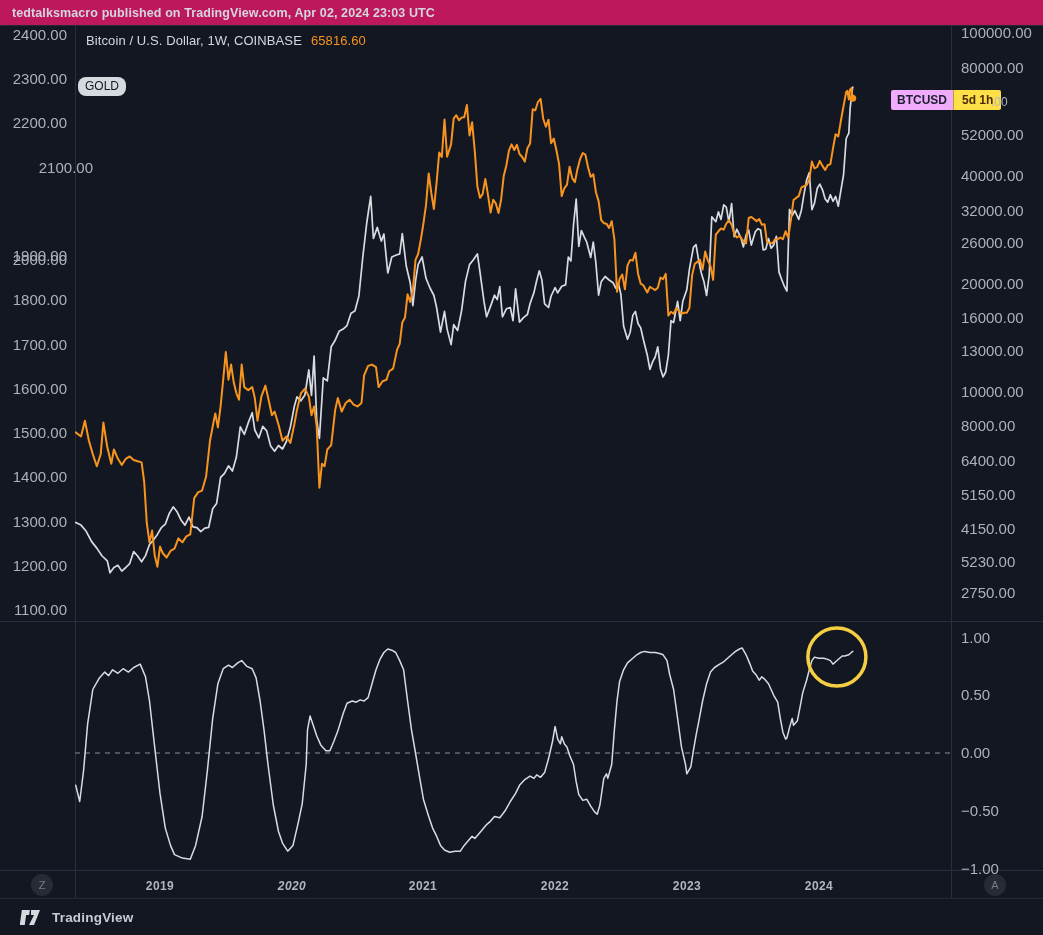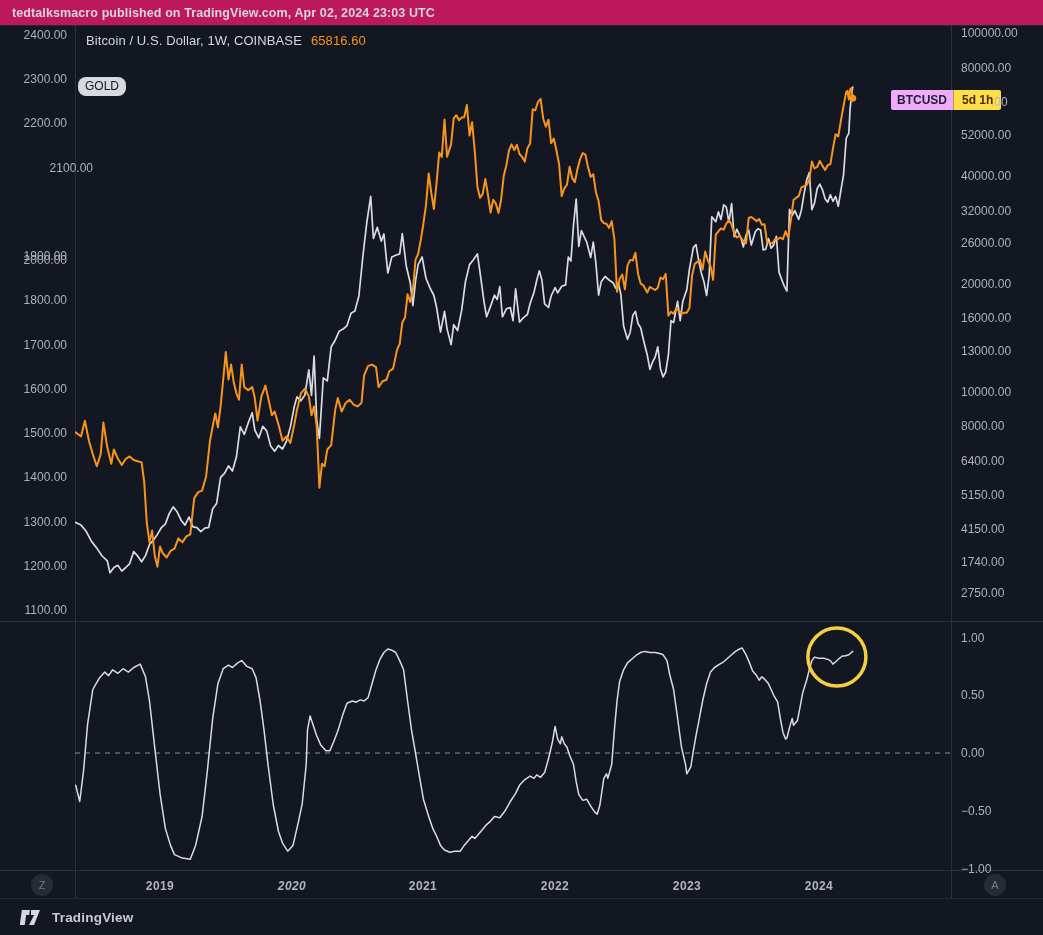--- a/index.html
+++ b/index.html
@@ -26,21 +26,21 @@
     background:#d6d9e0;color:#131722;font-size:12px;font-weight:500;
     padding:2px 7px;border-radius:8px;line-height:15px;
   }
   .chip-btc{
     position:absolute;left:891px;top:90px;height:20px;display:flex;align-items:stretch;
     border-radius:2px;overflow:hidden;font-size:12px;font-weight:600;line-height:20px;
   }
   .chip-btc .sym{background:#f0abfc;color:#1c2030;padding:0 6px;}
   .chip-btc .cd{background:#fde047;color:#4a2a08;padding:0 8px;border-left:1px solid rgba(0,0,0,.28);}
   .axis-remnant{position:absolute;left:991px;top:95px;font-size:12px;color:#b2b5be;}
-  .tick{position:absolute;font-size:12px;color:#aeb1ba;line-height:14px;white-space:nowrap;}
+  .tick{position:absolute;font-size:15px;color:#aeb1ba;line-height:14px;white-space:nowrap;}
   .tick.left{left:0;width:67px;text-align:right;}
   .tick.right{left:961px;}
   .year{position:absolute;top:879px;transform:translateX(-50%);
     font-size:12px;font-weight:600;letter-spacing:.4px;color:#b2b5be;}
   .corner-badge{
     position:absolute;width:22px;height:22px;border-radius:50%;
     background:#272b36;color:#767b86;font-size:11px;
     display:flex;align-items:center;justify-content:center;top:874px;
   }
   .corner-badge.left{left:31px;}
@@ -128,21 +128,21 @@
       <span class="tick right" style="top: 204px;">32000.00</span>
       <span class="tick right" style="top: 236px;">26000.00</span>
       <span class="tick right" style="top: 277px;">20000.00</span>
       <span class="tick right" style="top: 311px;">16000.00</span>
       <span class="tick right" style="top: 344px;">13000.00</span>
       <span class="tick right" style="top: 385px;">10000.00</span>
       <span class="tick right" style="top: 419px;">8000.00</span>
       <span class="tick right" style="top: 454px;">6400.00</span>
       <span class="tick right" style="top: 488px;">5150.00</span>
       <span class="tick right" style="top: 522px;">4150.00</span>
-      <span class="tick right" style="top: 555px;">1740.00</span>
+      <span class="tick right" style="top: 555px;">5230.00</span>
       <span class="tick right" style="top: 586px;">2750.00</span>
     </div>
   <div id="corr-axis">
       <span class="tick right" style="top: 631px;">1.00</span>
       <span class="tick right" style="top: 688px;">0.50</span>
       <span class="tick right" style="top: 746px;">0.00</span>
       <span class="tick right" style="top: 804px;">−0.50</span>
       <span class="tick right" style="top: 862px;">−1.00</span>
     </div>
   <div id="time-axis">

